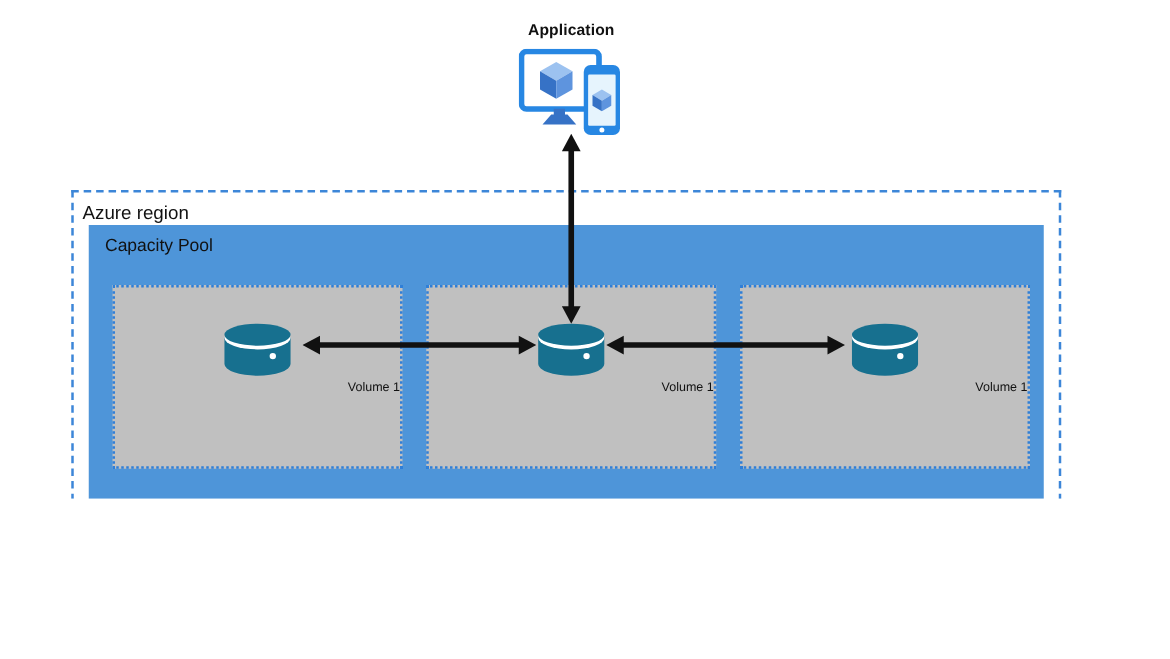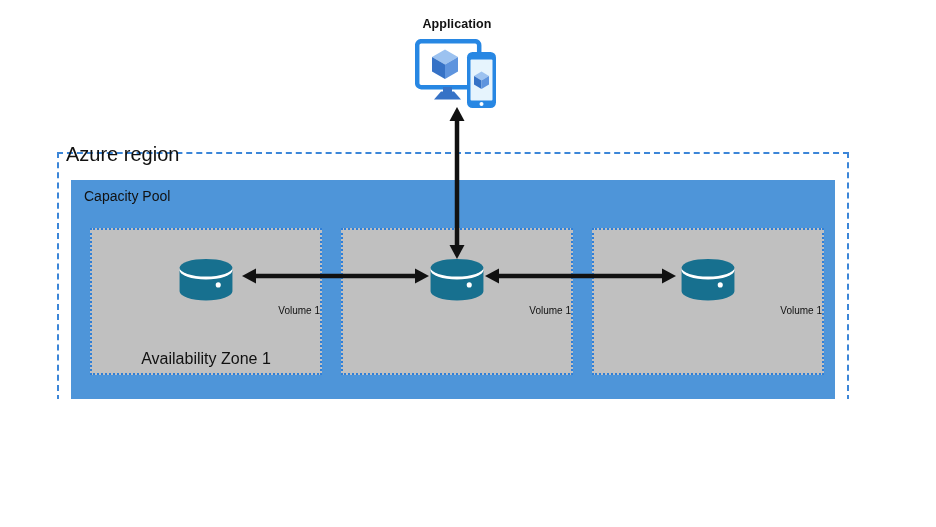--- a/index.html
+++ b/index.html
@@ -23,21 +23,21 @@
   html,body{background:#ffffff;}
   body{font-family:"Liberation Sans", sans-serif;color:var(--text);}
   .canvas{position:relative;width:936px;height:399px;background:#ffffff;overflow:hidden;}
 
   .app-label{position:absolute;left:397px;top:17px;width:120px;text-align:center;
     font-size:12.5px;font-weight:bold;letter-spacing:.1px;}
   .app-icon{position:absolute;left:415px;top:39px;width:85px;height:72px;}
 
   .region{position:absolute;left:57px;top:152px;width:792px;height:330px;
     border:2px dashed var(--region_border);background:transparent;}
-  .region-label{position:absolute;left:66px;top:143px;font-size:20px;}
+  .region-label{position:absolute;left:66px;top:162px;font-size:15px;}
 
   .pool{position:absolute;left:71px;top:180px;width:764px;height:285px;
     background:var(--capacity_pool_fill);}
   .pool-label{position:absolute;left:84px;top:188px;font-size:14px;}
 
   .zone{position:absolute;top:228px;width:232px;height:147px;
     background:var(--zone_fill);border:2px dotted var(--zone_border);}
   .zone-1{left:90px;} .zone-2{left:341px;} .zone-3{left:592px;}
   .zone-label{position:absolute;left:0;top:120px;width:100%;text-align:center;font-size:16px;}
   .volume-icon{position:absolute;left:50%;top:26px;transform:translateX(-50%);
@@ -85,21 +85,20 @@
   <div class="pool-label">Capacity Pool</div>
 
   <div class="zone zone-1">
     <svg class="volume-icon" viewBox="0 0 58 48">
       <path d="M2,14 L2,36 a27,9.5 0 0 0 54,0 L56,14 Z" style="fill:var(--volume_fill,#17708F)"></path>
       <ellipse cx="29" cy="14.5" rx="27" ry="9.5" fill="#ffffff"></ellipse>
       <ellipse cx="29" cy="12" rx="27" ry="9" style="fill:var(--volume_fill,#17708F)"></ellipse>
       <circle cx="41.5" cy="29.5" r="2.6" fill="#ffffff"></circle>
     </svg>
     <div class="volume-label">Volume 1</div>
-    <div class="zone-label">Availability Zone 1</div>
   </div>
 
   <div class="zone zone-2">
     <svg class="volume-icon" viewBox="0 0 58 48">
       <path d="M2,14 L2,36 a27,9.5 0 0 0 54,0 L56,14 Z" style="fill:var(--volume_fill,#17708F)"></path>
       <ellipse cx="29" cy="14.5" rx="27" ry="9.5" fill="#ffffff"></ellipse>
       <ellipse cx="29" cy="12" rx="27" ry="9" style="fill:var(--volume_fill,#17708F)"></ellipse>
       <circle cx="41.5" cy="29.5" r="2.6" fill="#ffffff"></circle>
     </svg>
     <div class="volume-label">Volume 1</div>

